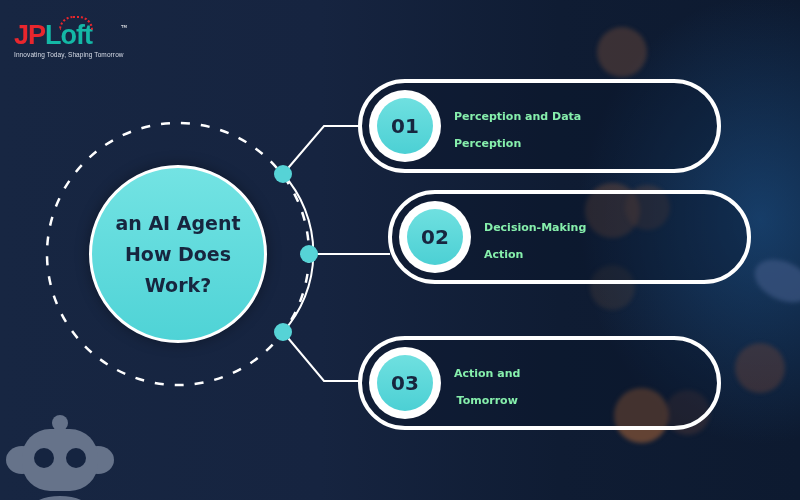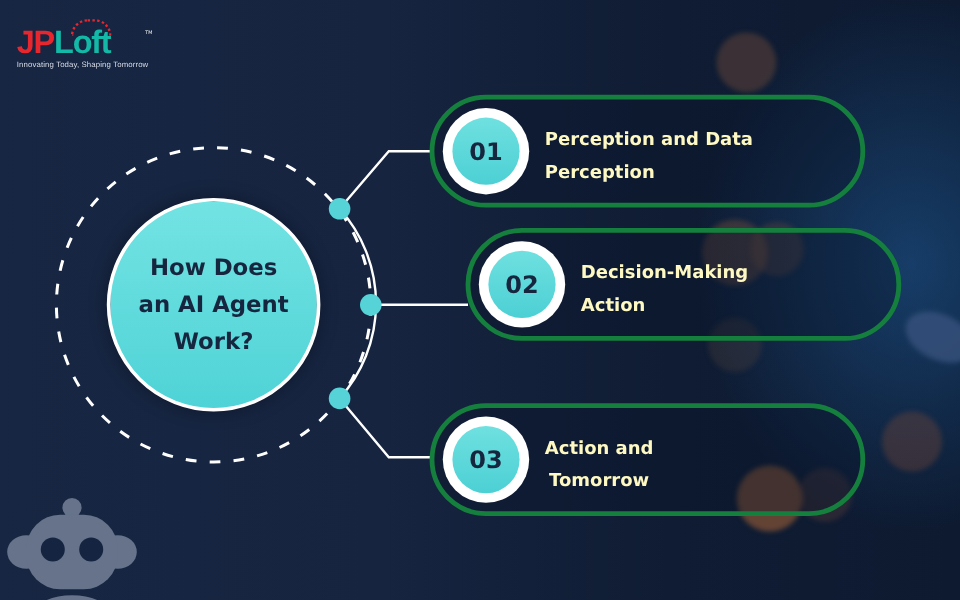--- a/index.html
+++ b/index.html
@@ -30,36 +30,36 @@
     position:absolute; left:89px; top:165px; width:178px; height:178px;
     border-radius:50%; background: linear-gradient(180deg, #73e3e3 0%, #4fd3d6 100%);
     border:3px solid #ffffff;
     display:flex; flex-direction:column; align-items:center; justify-content:center;
     box-shadow: 0 0 14px rgba(0,0,0,0.35);
   }
   .hub-line { font-family:"DejaVu Sans", sans-serif; font-weight:bold; font-size:19px; color:#17263f; line-height:31px; text-align:center; }
 
   .step {
     position:absolute; height:94px; border-radius:47px;
-    border:4px solid #15803d;
+    border:4px solid #ffffff;
     background: rgba(10,20,40,0.35);
   }
   .badge-outer {
     position:absolute; left:7px; top:7px; width:72px; height:72px; border-radius:50%;
     background:#ffffff; display:flex; align-items:center; justify-content:center;
   }
   .badge-inner {
     width:56px; height:56px; border-radius:50%;
     background: linear-gradient(180deg, #6fe0e0 0%, #4cd0d4 100%);
     display:flex; align-items:center; justify-content:center;
     font-weight:bold; font-size:20px; color:#17263f;
   }
   .step-text {
     position:absolute; left:92px; top:20px;
-    color:#fef9c3; font-weight:bold; font-size:15px; line-height:27px;
+    color:#86efac; font-weight:bold; font-size:11px; line-height:27px;
   }
   .robot { position:absolute; left:0; top:400px; }
 </style>
 </head>
 <body>
 
 <div class="bg"></div>
 
 <div class="bokeh" style="left:597px;top:27px;width:50px;height:50px;background:rgba(140,90,60,0.35);"></div>
 <div class="bokeh" style="left:585px;top:183px;width:55px;height:55px;background:rgba(140,90,60,0.35);"></div>
@@ -84,22 +84,22 @@
   <path d="M 283 174 A 118 118 0 0 1 283 332" fill="none" stroke="#ffffff" stroke-width="2"></path>
   <polyline points="283,174 324,126 360,126" fill="none" stroke="#ffffff" stroke-width="2"></polyline>
   <line x1="309" y1="254" x2="390" y2="254" stroke="#ffffff" stroke-width="2"></line>
   <polyline points="283,332 324,381 360,381" fill="none" stroke="#ffffff" stroke-width="2"></polyline>
   <circle cx="283" cy="174" r="9" fill="#56d3d6"></circle>
   <circle cx="309" cy="254" r="9" fill="#56d3d6"></circle>
   <circle cx="283" cy="332" r="9" fill="#56d3d6"></circle>
 </svg>
 
 <div class="hub">
+  <div class="hub-line">an AI Agent</div>
   <div class="hub-line">How Does</div>
-  <div class="hub-line">an AI Agent</div>
   <div class="hub-line">Work?</div>
 </div>
 
 <div class="step" style="left:358px;top:79px;width:363px;">
   <div class="badge-outer">
     <div class="badge-inner">01</div>
   </div>
   <div class="step-text">
     <div>Perception and Data</div>
     <div>Perception</div>

